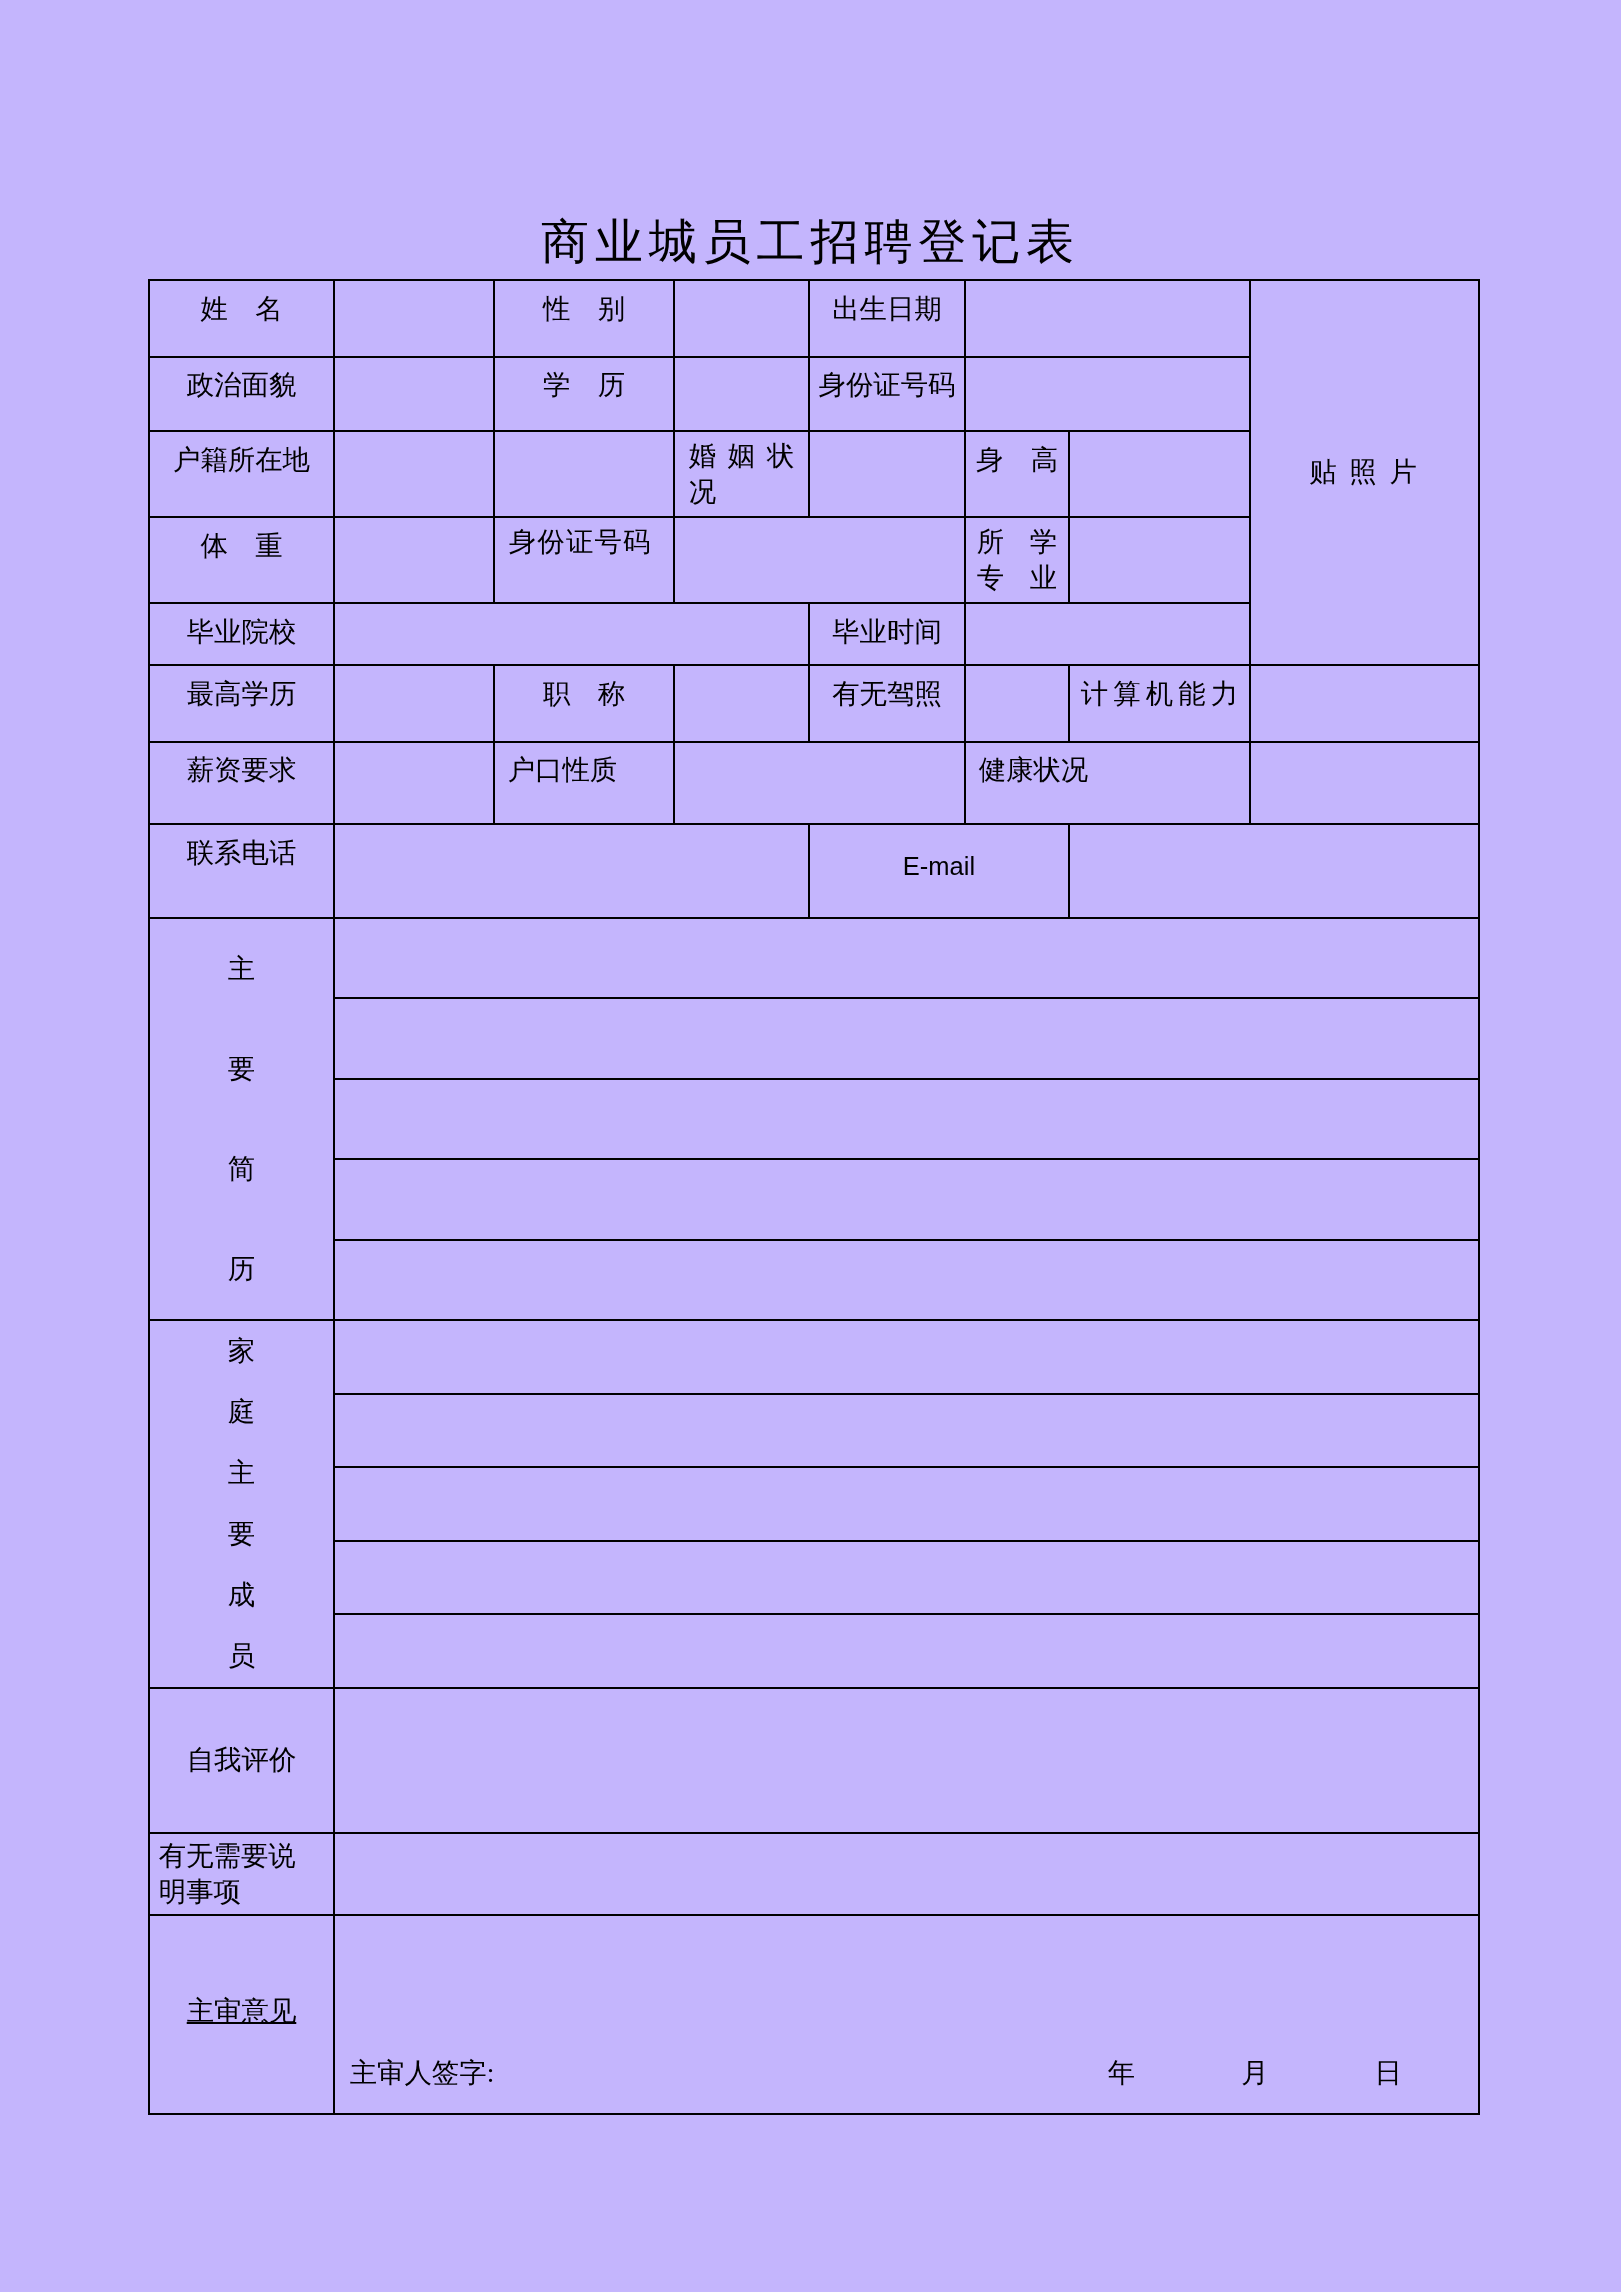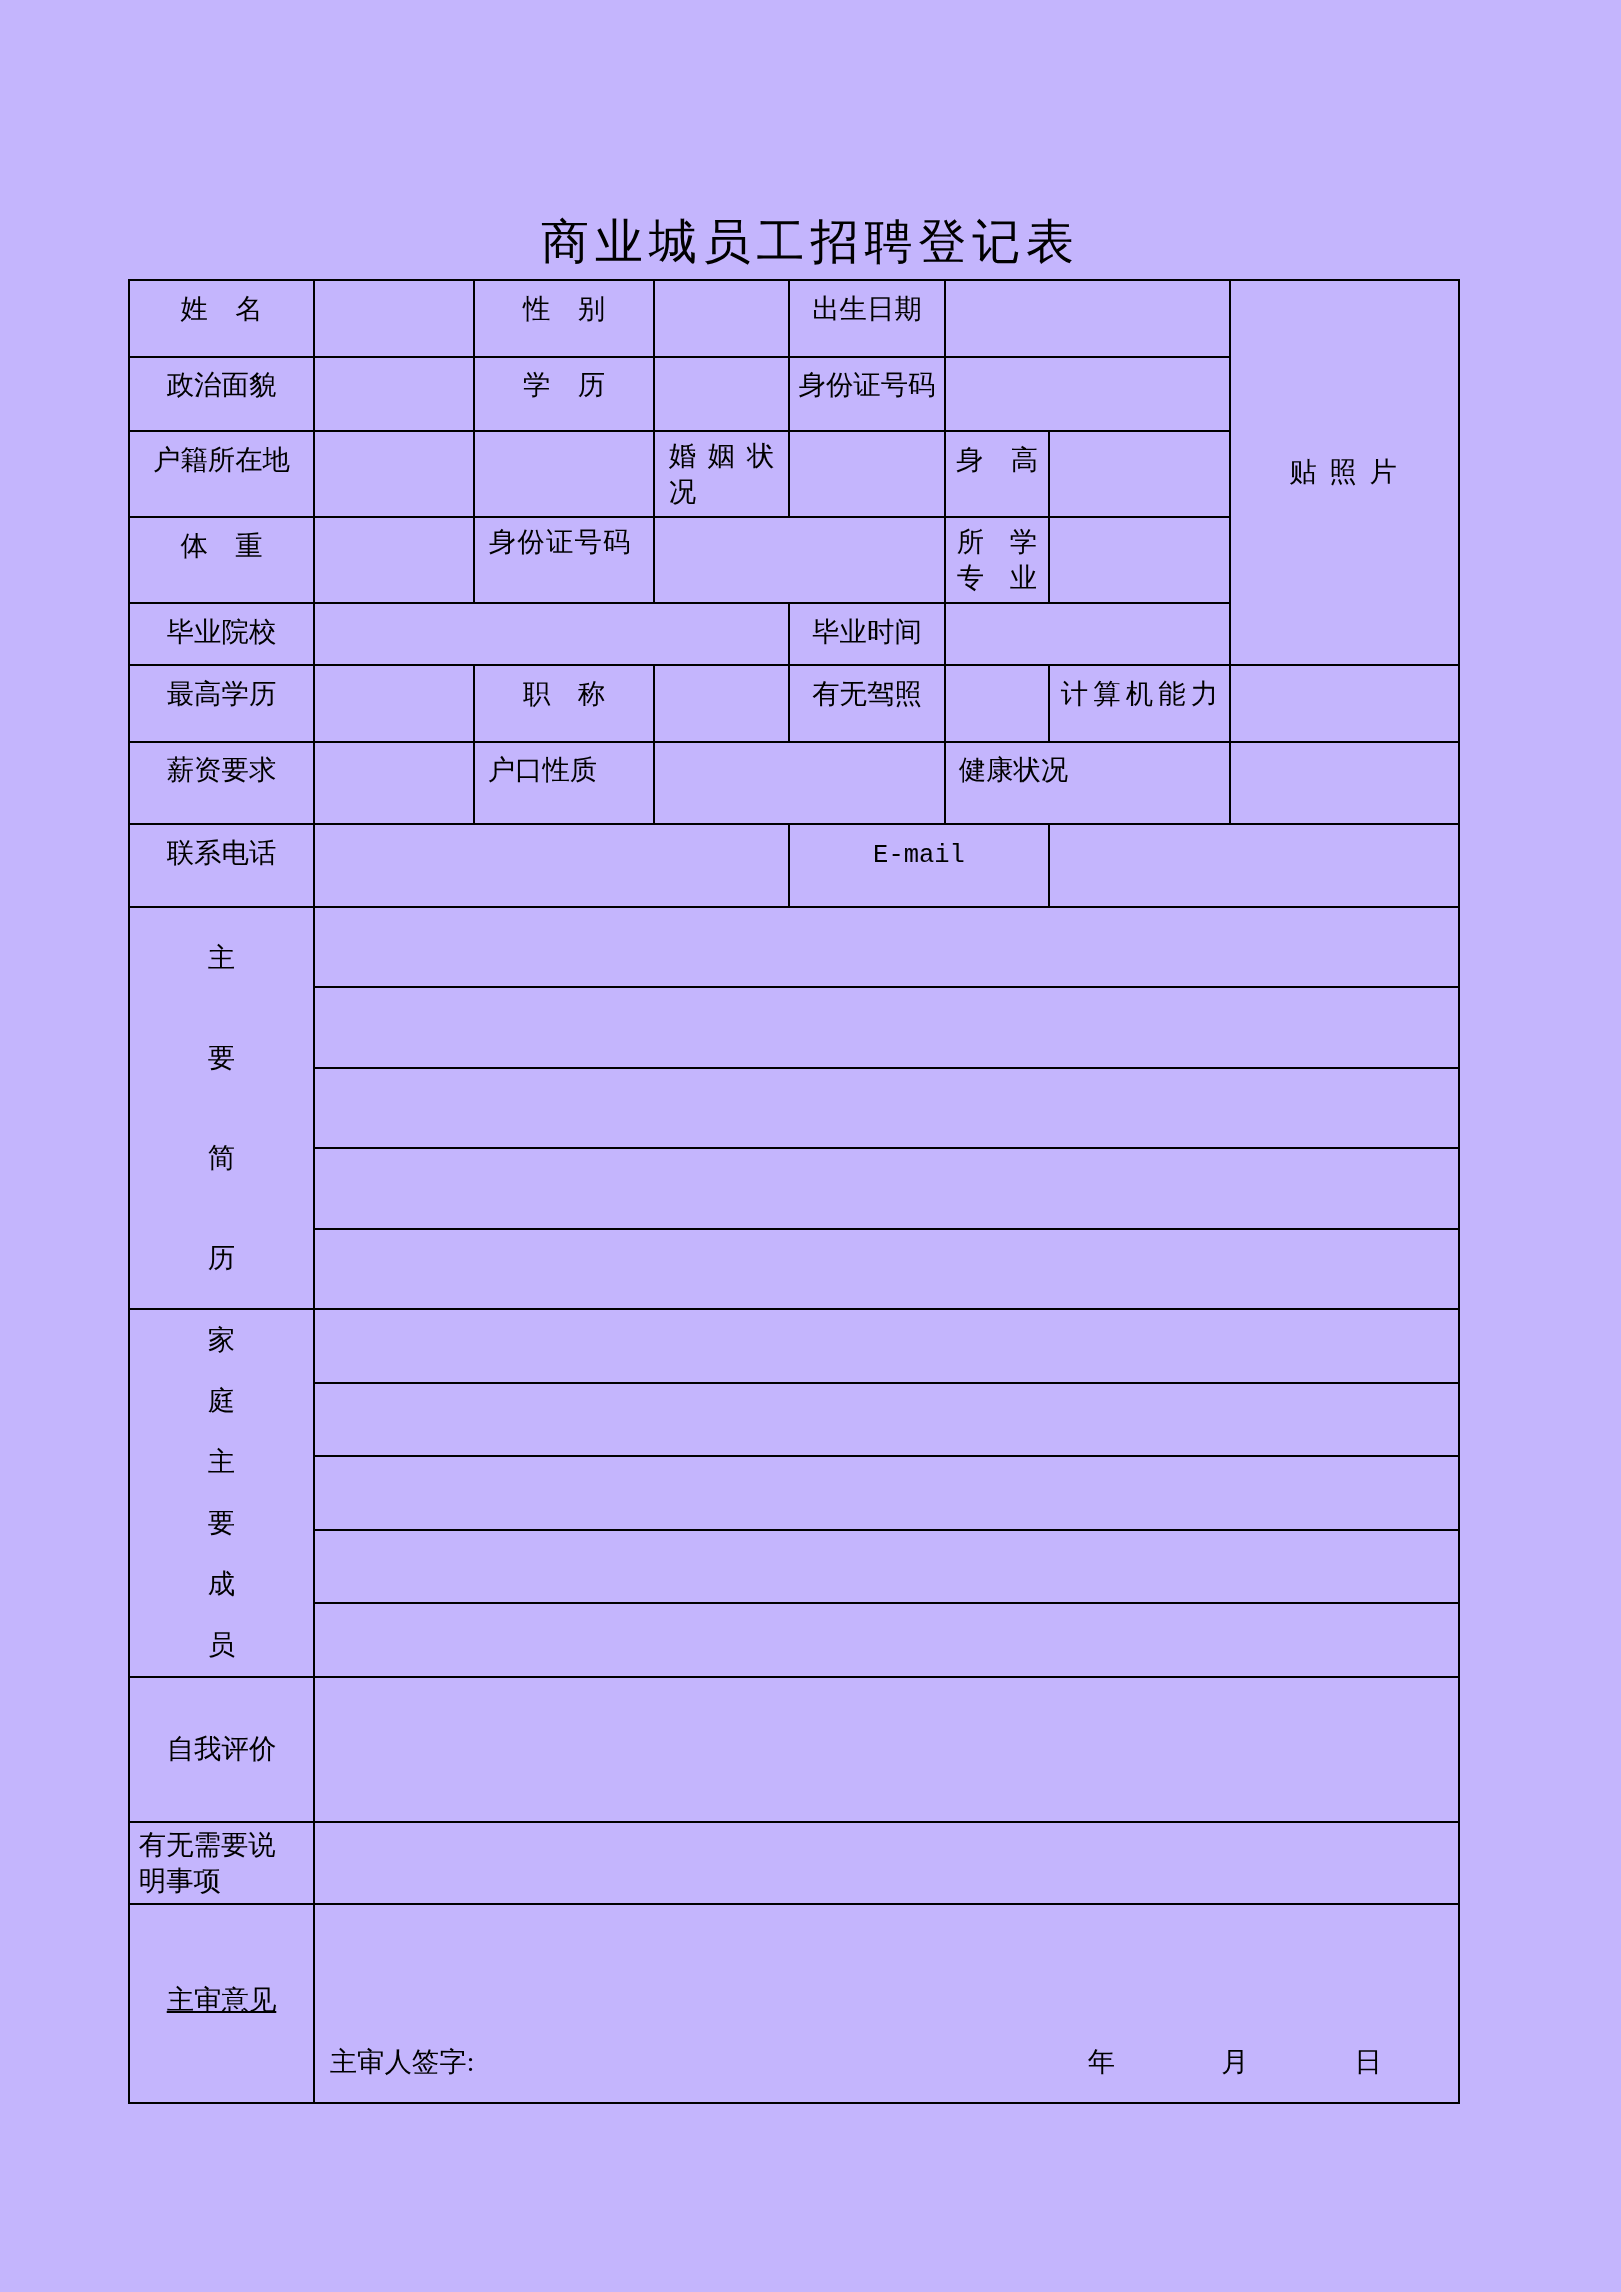--- a/index.html
+++ b/index.html
@@ -10,21 +10,21 @@
     font-family:"Liberation Serif","DejaVu Serif",serif;
     color:#000;
   }
   .title{
     position:absolute;top:210px;left:0;width:100%;
     text-align:center;
     font-size:48px;letter-spacing:5.9px;font-weight:500;
     white-space:nowrap;
   }
   table.form{
-    position:absolute;left:128px;top:279px;
+    position:absolute;left:148px;top:279px;
     border-collapse:collapse;table-layout:fixed;
     width:1331px;
   }
   td{
     border:2px solid #000;
     font-size:27.4px;line-height:1.32;
     vertical-align:top;
     padding:9.8px 5.9px;
     text-align:center;
     overflow:hidden;
@@ -41,21 +41,21 @@
   
   tr.thick td{border-top-width:2.9px;}
   tr.last td{border-bottom-width:2.9px;}
 
   .lbl-left{text-align:left;padding-left:12.7px;}
   .j-marital{text-align:justify;text-align-last:justify;padding:5.9px 13.7px;}
   .j-id{text-align:justify;text-align-last:justify;padding:5.9px 22.5px 5.9px 13.7px;}
   .j-major{text-align:justify;text-align-last:justify;padding:5.9px 10.8px;}
   .j-comp{text-align:justify;text-align-last:justify;padding:9.8px 10.8px;}
   .photo{vertical-align:middle;letter-spacing:12.7px;padding-left:15.7px;border-radius:14px;}
-  .email{font-family:Liberation Mono, monospace;font-size:25.5px;padding-top:14px;}
+  .email{font-family:Liberation Sans, sans-serif;font-size:25.5px;padding-top:25px;}
   .vcell{vertical-align:middle;padding:0;}
   .vstack{margin:0 auto;}
   .vstack span{display:block;text-align:center;}
   .vstack.resume span{line-height:100px;}
   .vstack.family span{line-height:61px;}
   .mid{vertical-align:middle;}
   .review-label{vertical-align:middle;padding-bottom:16px;text-decoration:underline;}
   .remarks{text-align:left;vertical-align:middle;padding:3.9px 11.8px 3.9px 8.8px;line-height:1.32;}
   .review-content{position:relative;padding:4px;}
   .sign-row{

